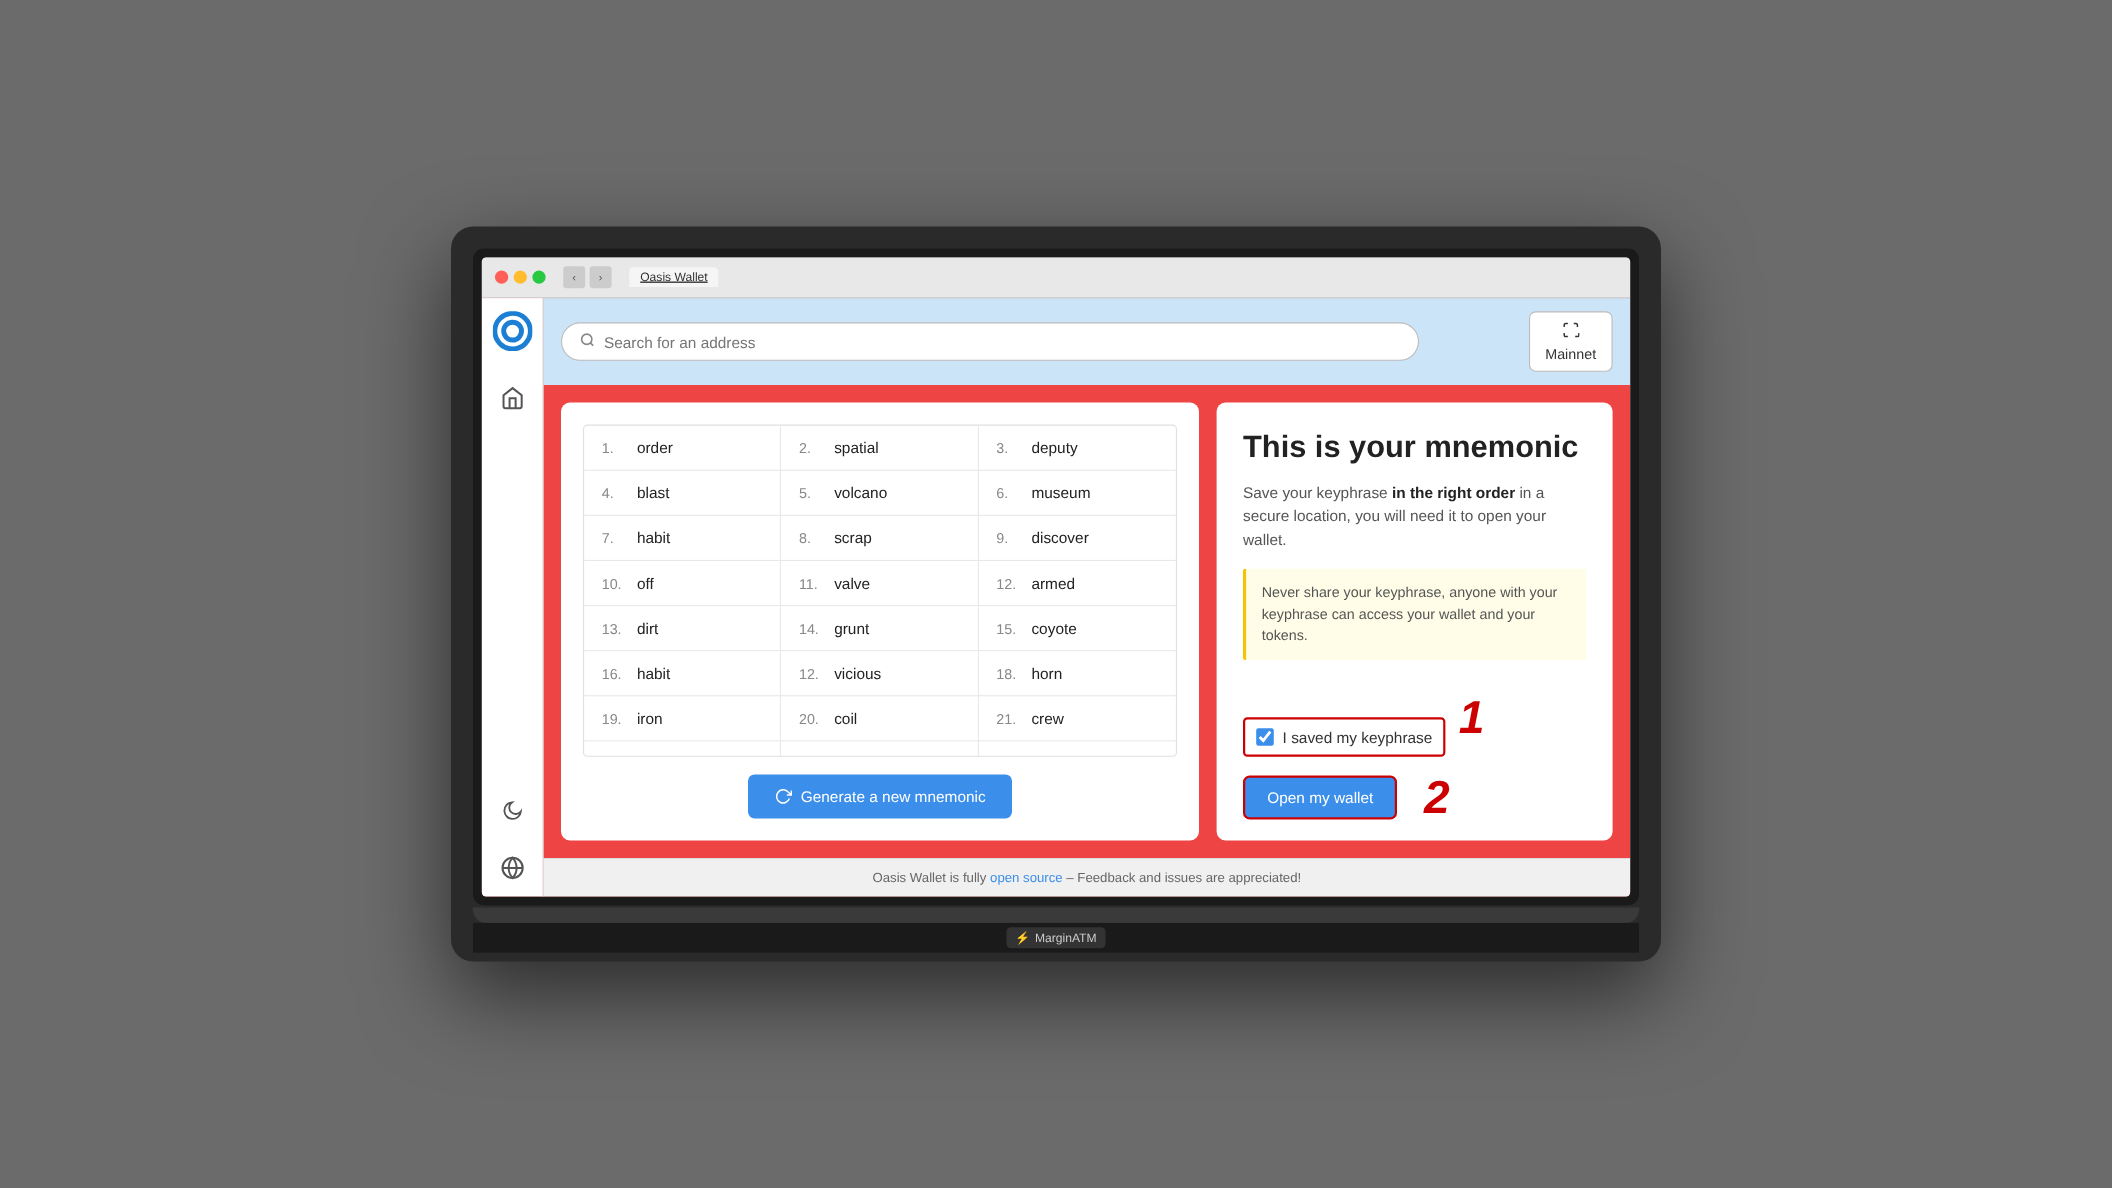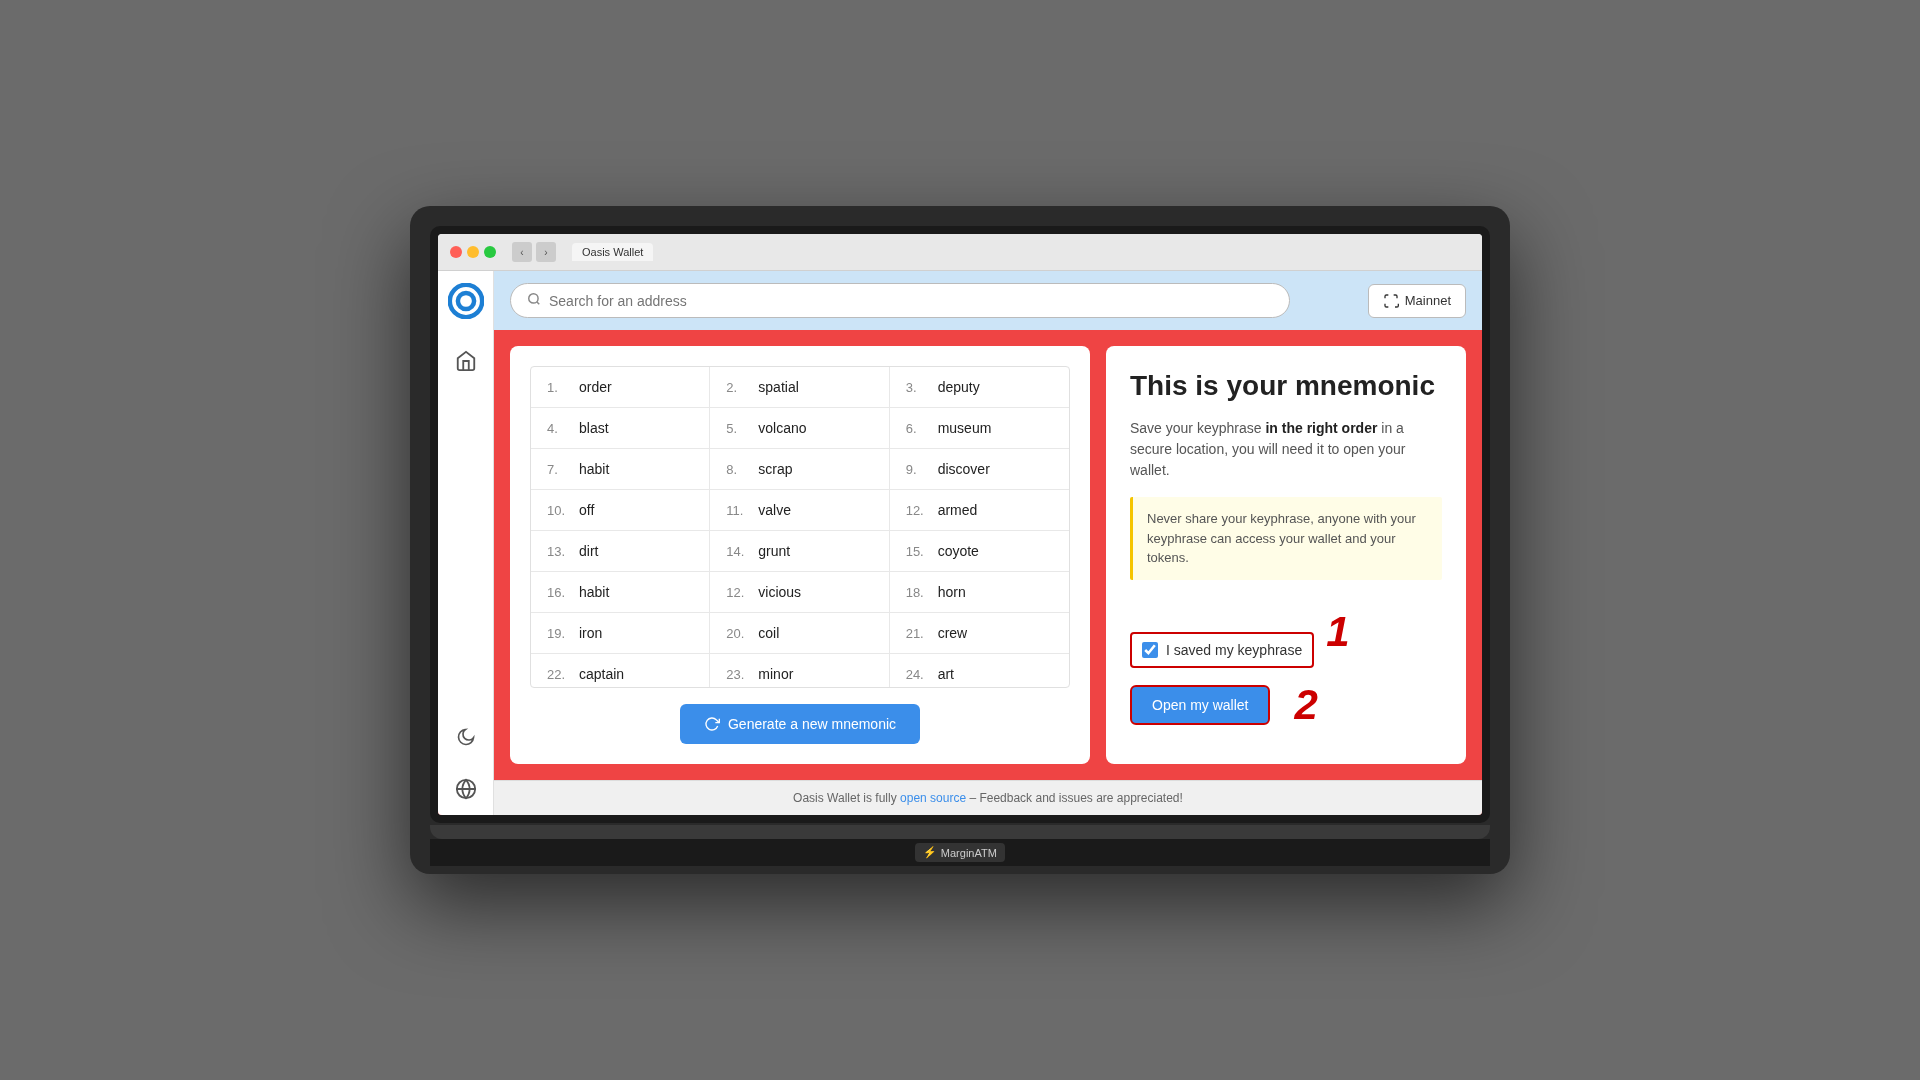--- a/index.html
+++ b/index.html
@@ -63,20 +63,21 @@
       display: flex;
       align-items: center;
       justify-content: center;
       font-size: 10px;
       color: #555;
     }
     .tab-bar {
       display: flex;
       align-items: flex-end;
       margin-left: 8px;
+      text-decoration: underline;
     }
     .browser-tab {
       background: #f5f5f5;
       padding: 3px 10px;
       border-radius: 4px 4px 0 0;
       font-size: 11px;
       color: #333;
     }
     
     .app-container {
@@ -152,20 +153,21 @@
       border: 1px solid #bbb;
       border-radius: 6px;
       padding: 8px 14px;
       display: flex;
       align-items: center;
       gap: 6px;
       font-size: 13px;
       color: #333;
       cursor: pointer;
       margin-left: 16px;
+      flex-direction: column;
     }
     .page-body {
       display: flex;
       flex: 1;
       padding: 16px;
       gap: 16px;
       overflow-y: auto;
     }
     .mnemonic-section {
       flex: 1;

